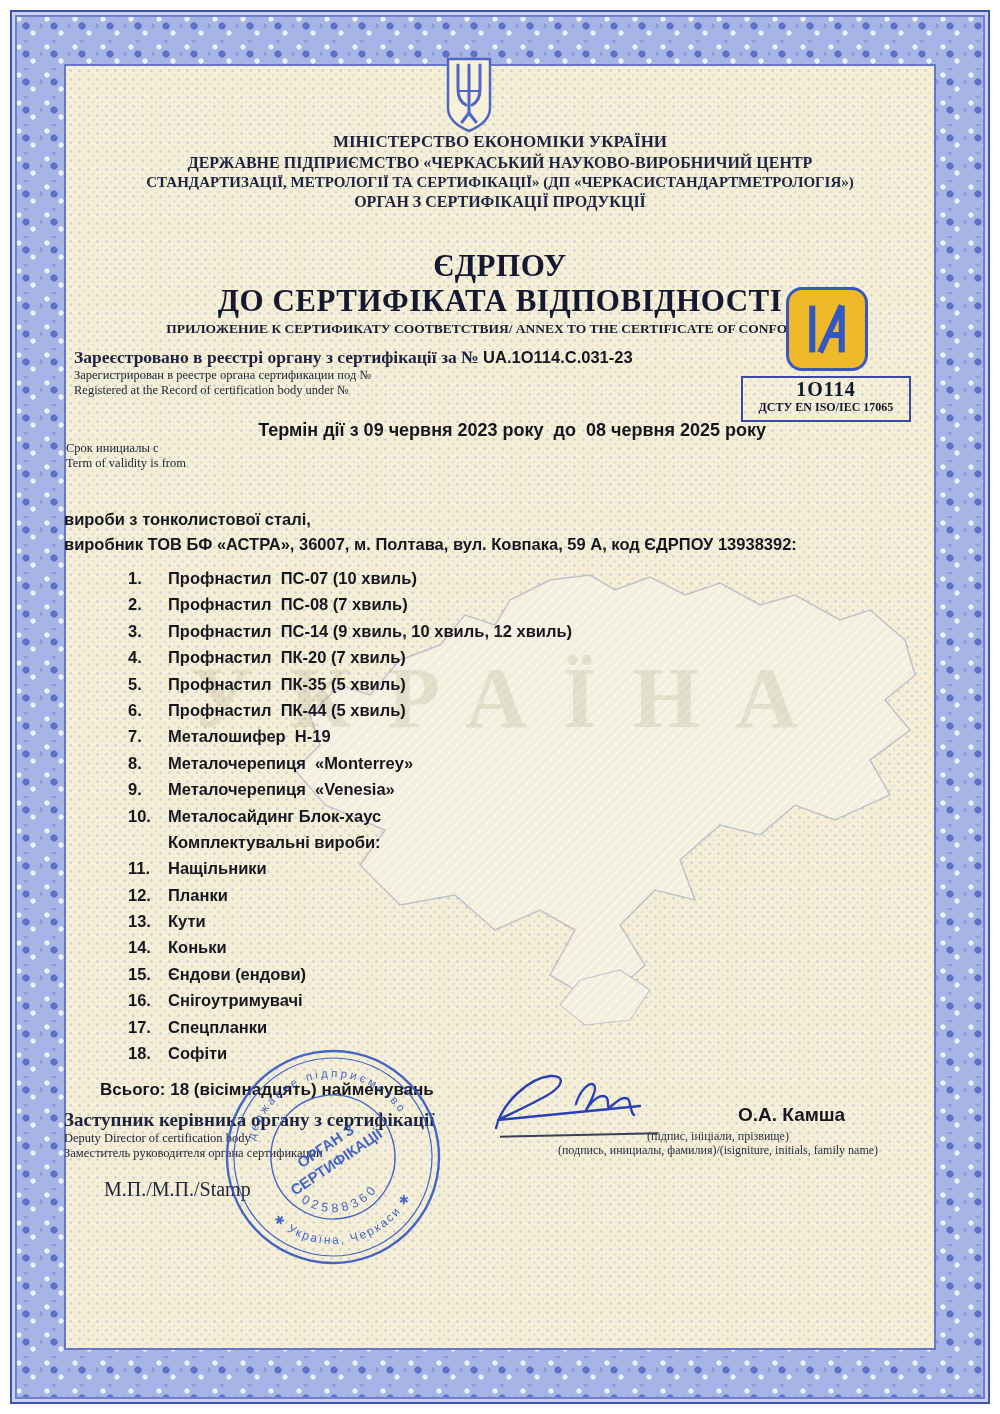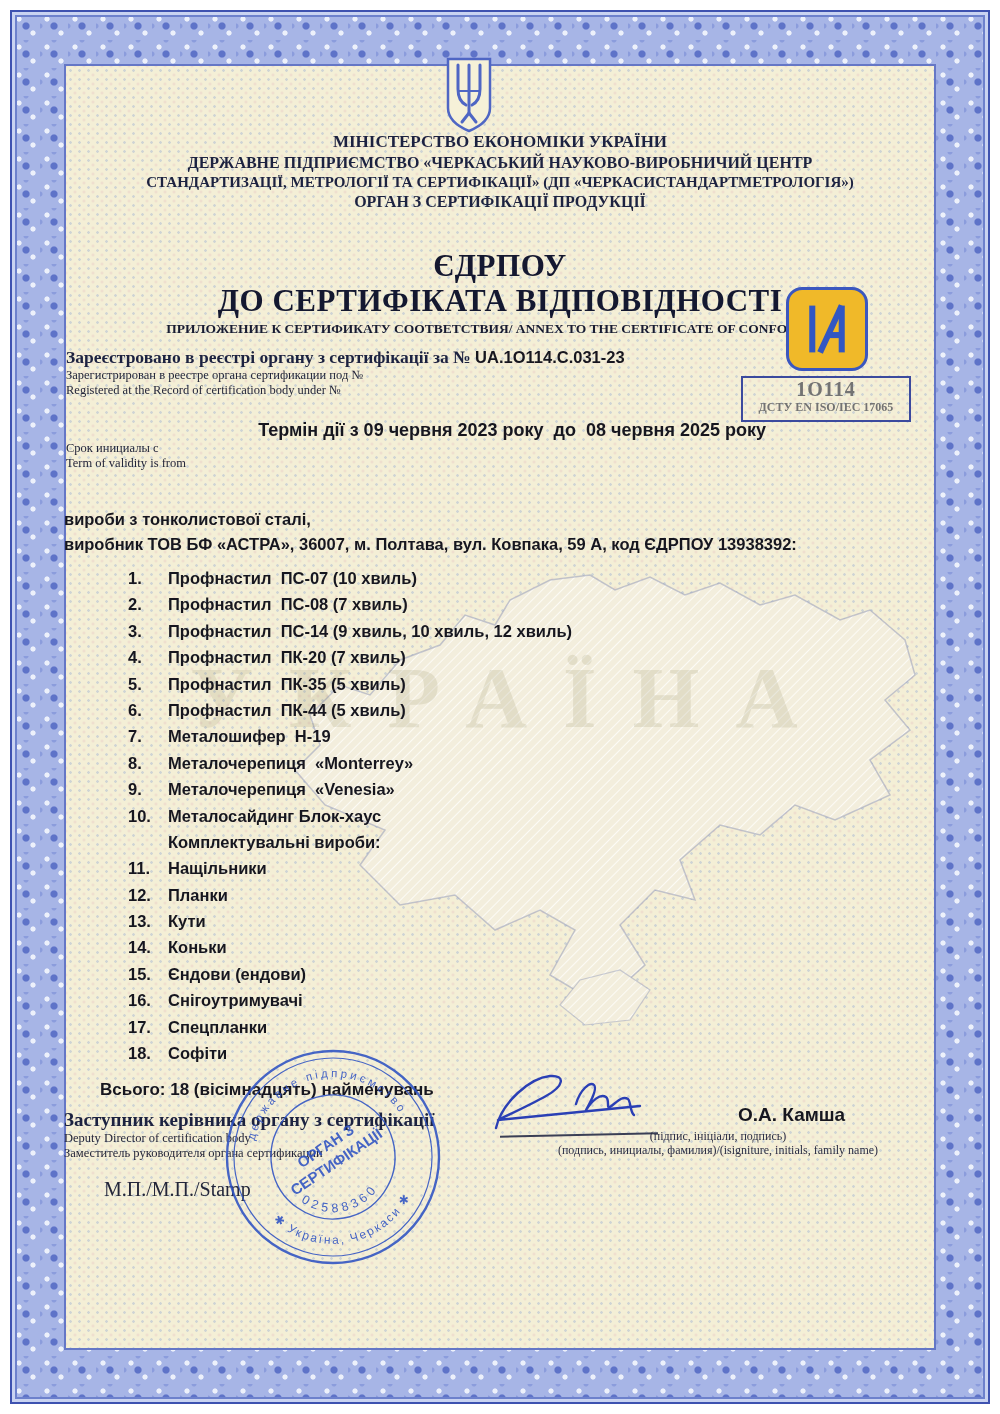--- a/index.html
+++ b/index.html
@@ -32,21 +32,21 @@
   .hdr{left:70px;right:70px;top:131px;line-height:1.28;}
   .hdr .l1{font-size:17px;}
   .hdr .l2{font-size:16px;}
   .hdr .l3{font-size:15px;}
   .hdr .l4{font-size:16px;}
   
   .title{left:70px;right:70px;top:249px;}
   .title .t{font-size:31px;letter-spacing:.5px;line-height:1.12;color:#141830;}
   .title .sub{font-size:13.5px;margin-top:3px;color:#181c32;}
   
-  .reg{left:66px;top:347px;width:720px;}
+  .reg{left:66px;top:347px;width:720px;padding-left:8px;}
   .reg .main{font-size:17.5px;}
   .reg .num{font-family:"Liberation Sans",sans-serif;font-size:16.5px;}
   
   .val{left:66px;top:420px;width:700px;}
   .val .main{font-size:18px;}
   
   .prod{left:64px;top:507px;width:840px;font-size:16.5px;line-height:1.5;}
   
   .list{left:128px;top:569px;width:720px;}
   .row{height:26.4px;font-size:16.5px;}
@@ -63,21 +63,21 @@
   .sig-line{left:500px;top:1134px;width:158px;height:1.5px;background:#3a3f55;transform:rotate(-1.2deg);}
   
   .wm-text{left:190px;top:648px;width:760px;font-size:86px;letter-spacing:36px;
            color:rgba(145,135,95,0.17);font-weight:bold;}
   
   .seal{left:218px;top:1042px;transform:rotate(-10deg);opacity:.88;}
   .signature{left:488px;top:1068px;}
   .logo{left:786px;top:287px;width:76px;height:78px;border-radius:16px;
         background:#f0b929;border:3px solid #3b57bf;display:flex;align-items:center;justify-content:center;}
   .accbox{left:741px;top:376px;width:166px;height:42px;border:2px solid #3b4a9e;
-          color:#737373;text-align:center;}
+          color:#0f172a;text-align:center;}
   .accbox .a1{font-size:20px;line-height:22px;letter-spacing:1px;}
   .accbox .a2{font-size:12px;line-height:14px;}
   .shield{left:445px;top:56px;}
 </style>
 </head>
 <body>
 
 <div class="page">
   <div class="frame"></div>
   <div class="paper"></div>
@@ -183,21 +183,21 @@
   <div class="abs z2 sig-block">
     <div class="t serifb">Заступник керівника органу з сертифікації</div>
     <div class="small">Deputy Director of certification body</div>
     <div class="small">Заместитель руководителя органа сертификации</div>
   </div>
   <div class="abs z2 stamp-label">М.П./М.П./Stamp</div>
 
   <div class="abs z2 sig-line"></div>
   <div class="abs z2 name sansb">О.А. Камша</div>
   <div class="abs z2 captions">
-    <div>(підпис, ініціали, подпись)</div>
+    <div>(підпис, ініціали, прізвище)</div>
     <div>(подпись, инициалы, фамилия)/(isigniture, initials, family name)</div>
   </div>
 
   <svg class="abs z3 signature" width="185" height="75" viewBox="0 0 185 75">
     <g stroke="#2a3fb5" stroke-width="2.4" fill="none" stroke-linecap="round" stroke-linejoin="round">
       <path d="M8,60 C14,34 42,10 62,8 C78,7 76,18 58,28 C42,37 20,47 10,52 L152,38"></path>
       <path d="M88,36 C92,22 102,13 106,17 C110,21 102,35 98,42 C104,33 112,25 118,29 C122,32 118,41 122,39 C128,35 134,27 140,31 C143,34 142,44 146,47"></path>
     </g>
   </svg>
 

